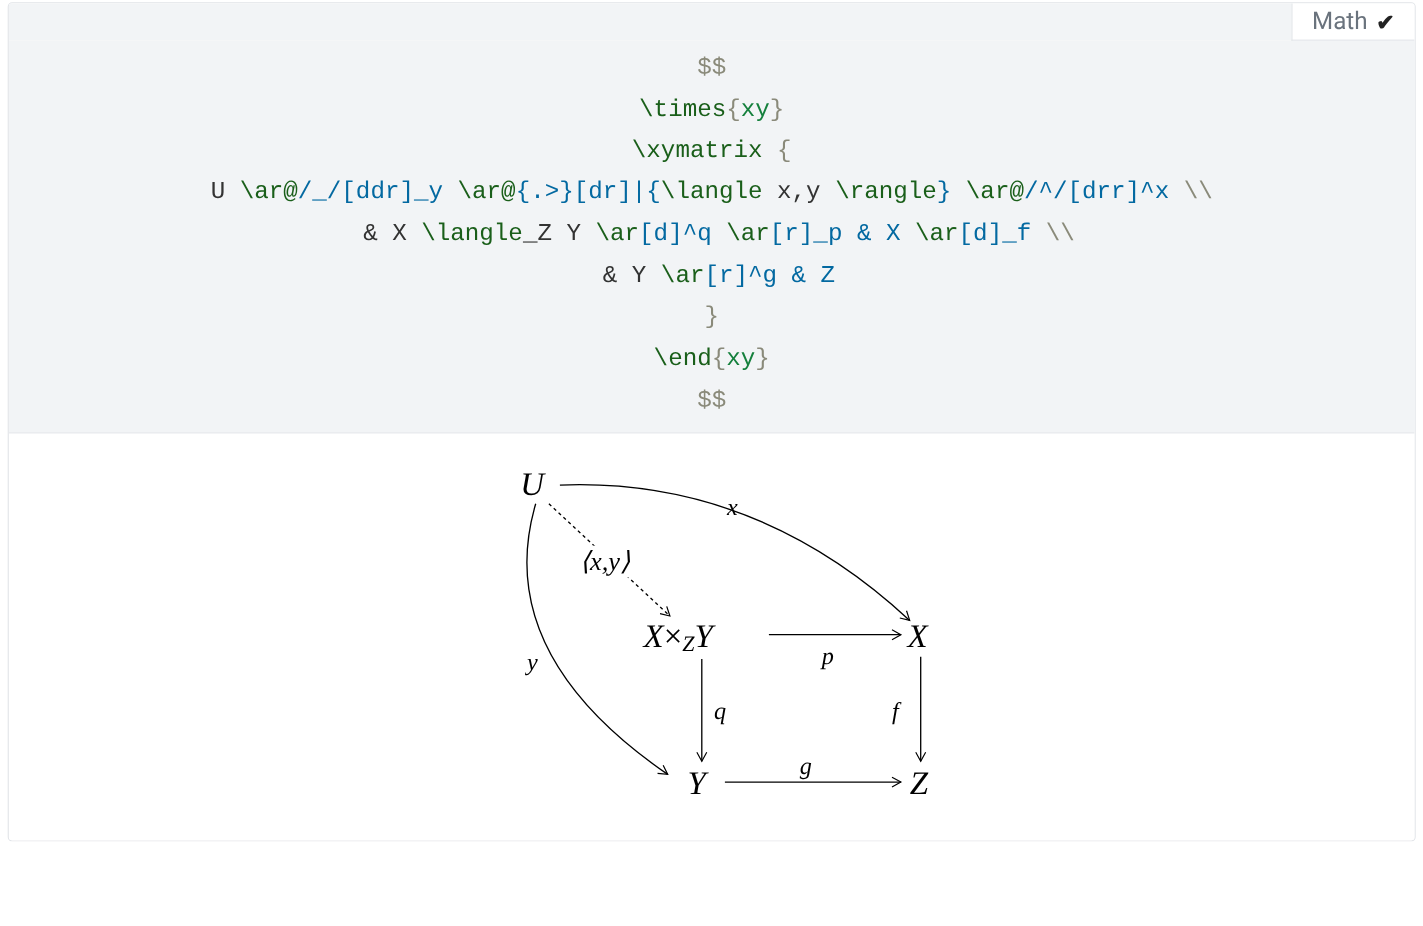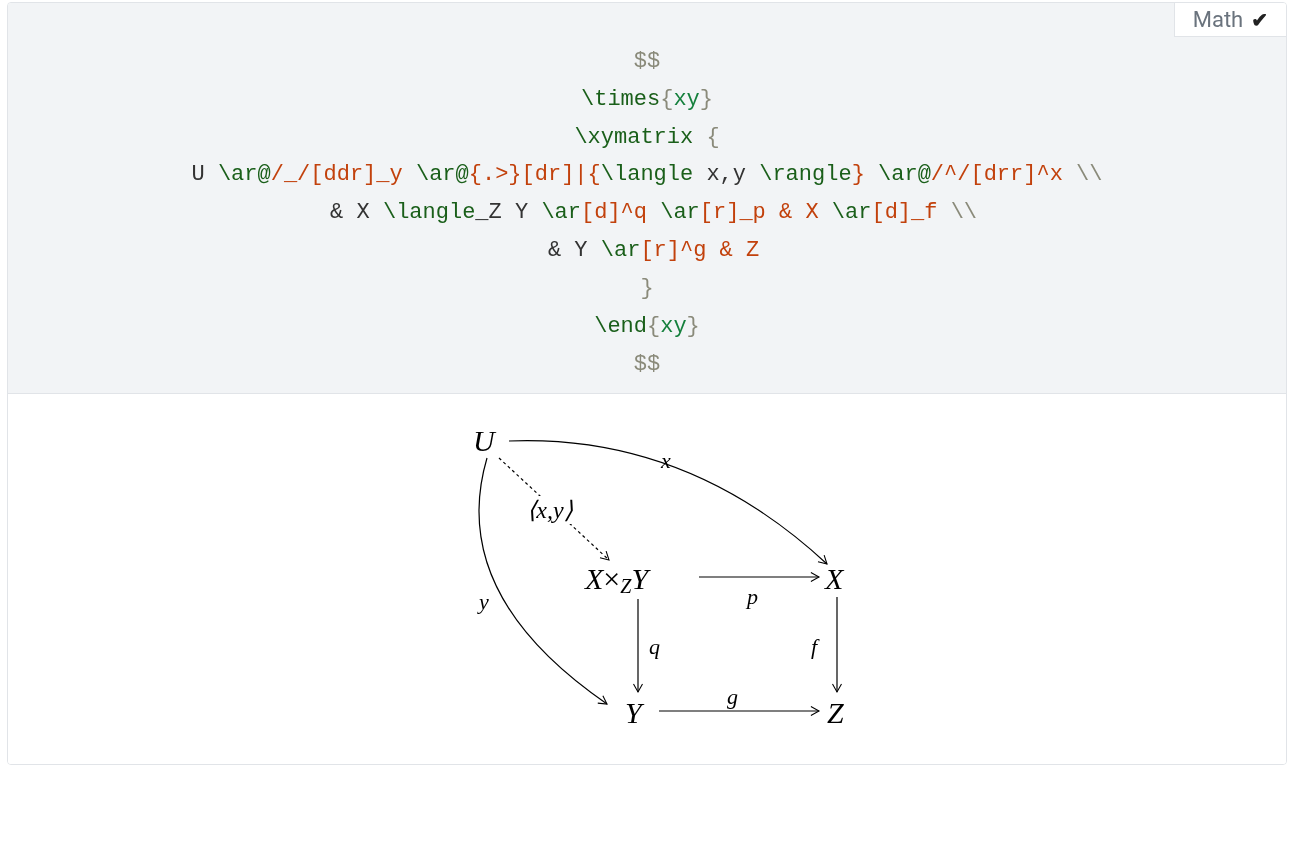--- a/index.html
+++ b/index.html
@@ -43,21 +43,21 @@
   }
   .code-block {
     background: #f2f4f6;
     padding: 6px 18px 10px 18px;
     font-family: "SFMono-Regular", Consolas, "Liberation Mono", Menlo, monospace;
     font-size: 22px;
     line-height: 1.72;
     white-space: pre;
     overflow-x: auto;
   }
-  .tok-delim { color: #c2410c; }
+  .tok-delim { color: #0369a1; }
   .tok-cmd   { color: #1a5f1a; }
   .tok-env   { color: #15803d; }
   .tok-brace { color: #8a8a7a; }
   .tok-text  { color: #333; }
   .tok-dollar{ color: #8a8a7a; }
   .output {
     background: #fff;
     padding: 20px;
     display: flex;
     justify-content: center;

